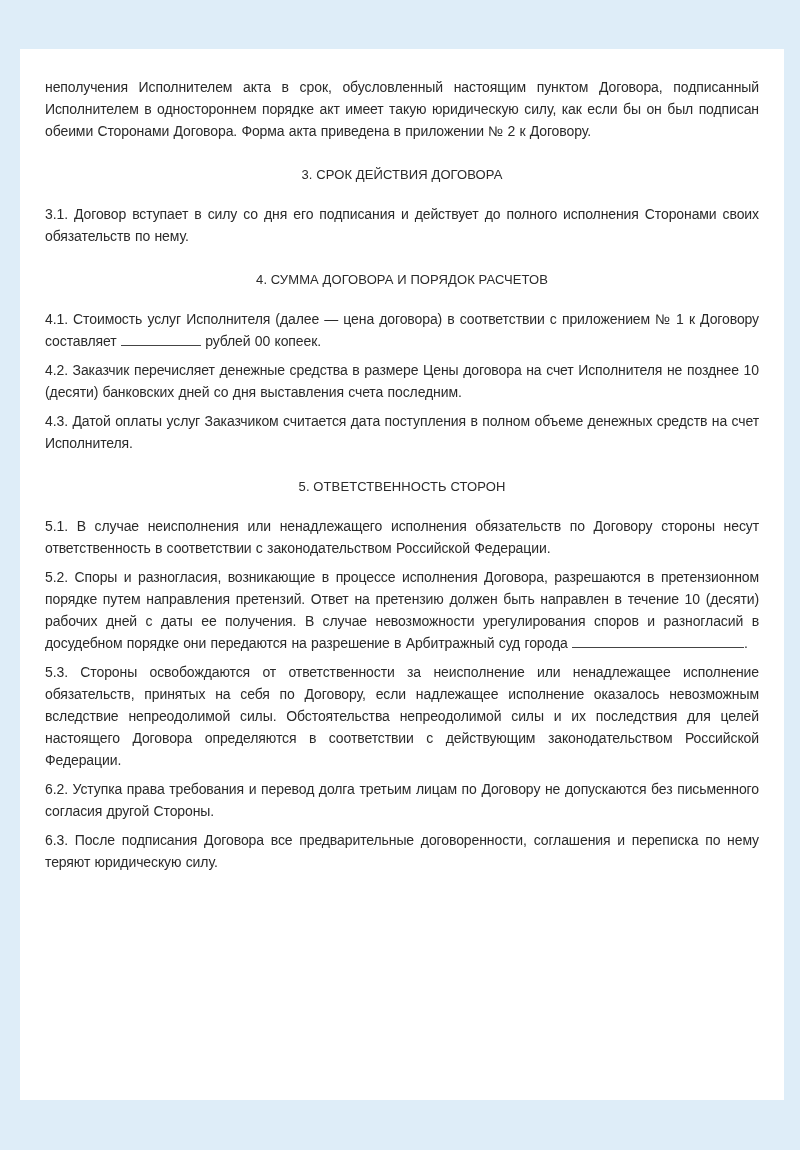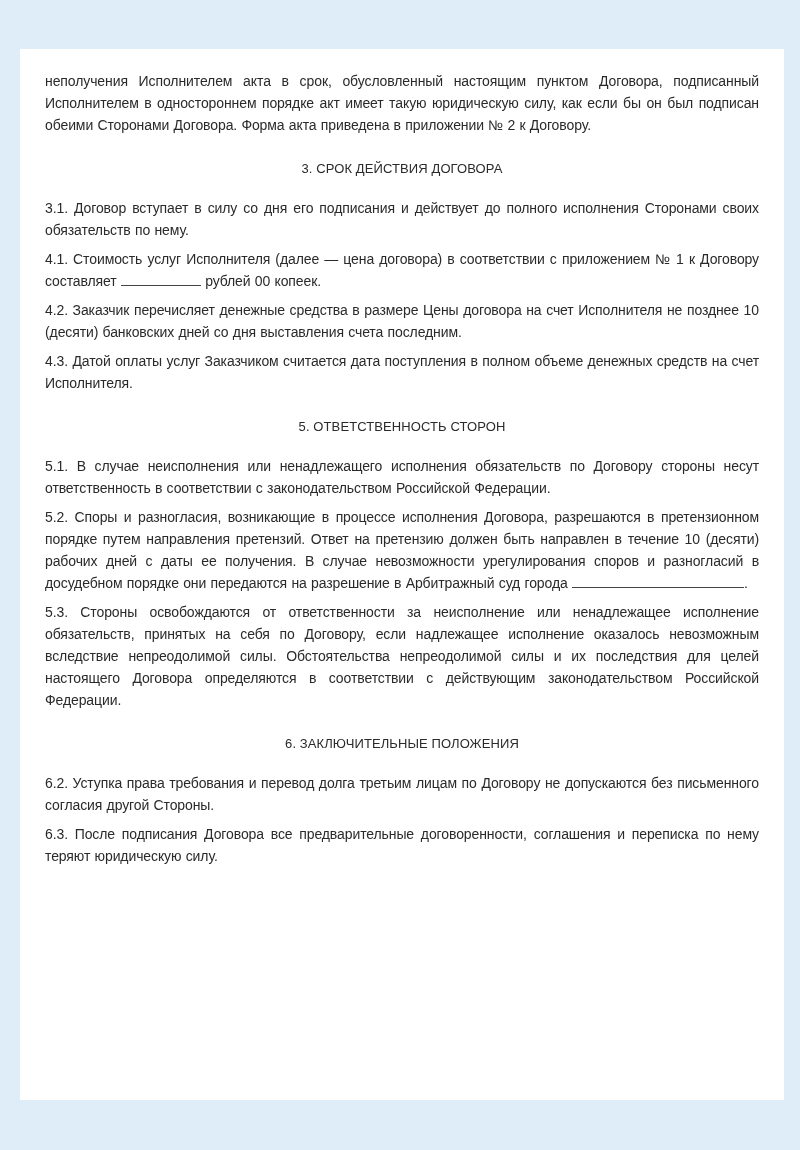--- a/index.html
+++ b/index.html
@@ -13,21 +13,21 @@
       color: #2a2a2a;
     }
     .paper {
       position: absolute;
       left: 20px;
       top: 49px;
       width: 764px;
       height: 1051px;
       background: #ffffff;
       box-sizing: border-box;
-      padding: 21px 25px 0 25px;
+      padding: 27px 25px 0 25px;
     }
     .para {
       font-size: 14px;
       line-height: 22px;
       text-align: justify;
       margin: 0 0 7px 0;
       letter-spacing: -0.1px;
       word-spacing: 0.5px;
     }
     .heading {
@@ -53,31 +53,31 @@
 <div class="paper">
 
   <p class="para">неполучения Исполнителем акта в срок, обусловленный настоящим пунктом Договора, подписанный Исполнителем в одностороннем порядке акт имеет такую юридическую силу, как если бы он был подписан обеими Сторонами Договора. Форма акта приведена в приложении № 2 к Договору.</p>
 
   <div class="section-block">
     <div class="heading">3. СРОК ДЕЙСТВИЯ ДОГОВОРА</div>
     <p class="para">3.1. Договор вступает в силу со дня его подписания и действует до полного исполнения Сторонами своих обязательств по нему.</p>
   </div>
 
   <div class="section-block">
+    <div class="heading">4. СУММА ДОГОВОРА И ПОРЯДОК РАСЧЕТОВ</div>
     <p class="para"><span>4.1. Стоимость услуг Исполнителя (далее — цена договора) в соответствии с приложением № 1 к Договору составляет </span><span class="blank short"></span><span> рублей 00 копеек.</span></p>
     <p class="para">4.2. Заказчик перечисляет денежные средства в размере Цены договора на счет Исполнителя не позднее 10 (десяти) банковских дней со дня выставления счета последним.</p>
     <p class="para">4.3. Датой оплаты услуг Заказчиком считается дата поступления в полном объеме денежных средств на счет Исполнителя.</p>
   </div>
 
   <div class="section-block">
     <div class="heading">5. ОТВЕТСТВЕННОСТЬ СТОРОН</div>
     <p class="para">5.1. В случае неисполнения или ненадлежащего исполнения обязательств по Договору стороны несут ответственность в соответствии с законодательством Российской Федерации.</p>
     <p class="para"><span>5.2. Споры и разногласия, возникающие в процессе исполнения Договора, разрешаются в претензионном порядке путем направления претензий. Ответ на претензию должен быть направлен в течение 10 (десяти) рабочих дней с даты ее получения. В случае невозможности урегулирования споров и разногласий в досудебном порядке они передаются на разрешение в Арбитражный суд города </span><span class="blank long"></span><span>.</span></p>
     <p class="para">5.3. Стороны освобождаются от ответственности за неисполнение или ненадлежащее исполнение обязательств, принятых на себя по Договору, если надлежащее исполнение оказалось невозможным вследствие непреодолимой силы. Обстоятельства непреодолимой силы и их последствия для целей настоящего Договора определяются в соответствии с действующим законодательством Российской Федерации.</p>
   </div>
 
   <div class="section-block">
-    <div class="heading">6. ЗАКЛЮЧИТЕЛЬНЫЕ ПОЛОЖЕНИЯ</div>
     <p class="para">6.2. Уступка права требования и перевод долга третьим лицам по Договору не допускаются без письменного согласия другой Стороны.</p>
     <p class="para">6.3. После подписания Договора все предварительные договоренности, соглашения и переписка по нему теряют юридическую силу.</p>
   </div>
 
 </div>
 
 </body></html>

